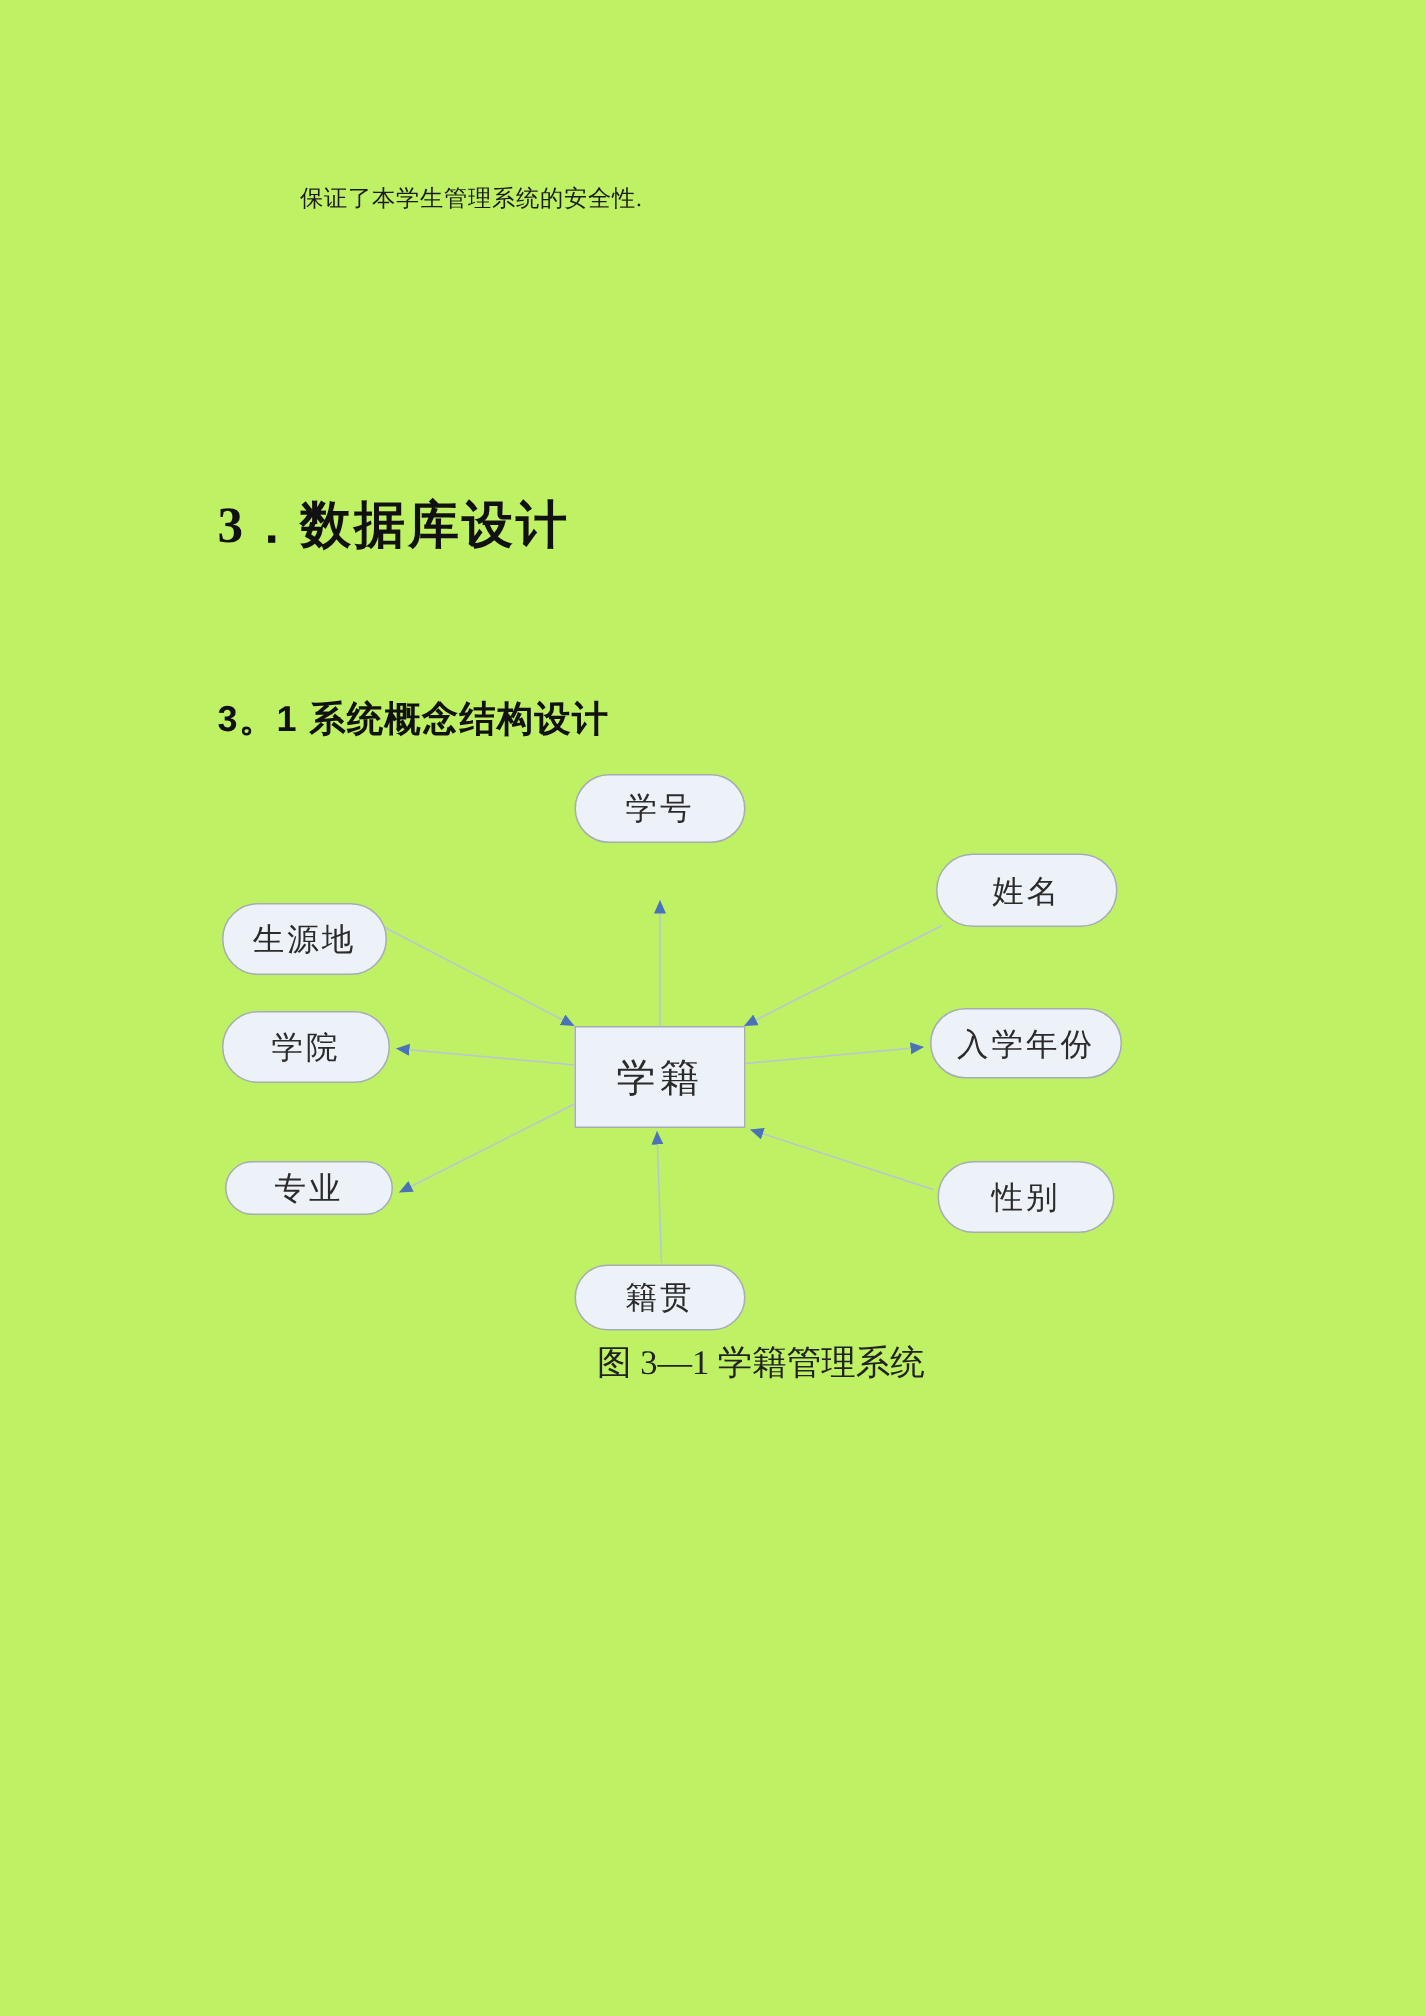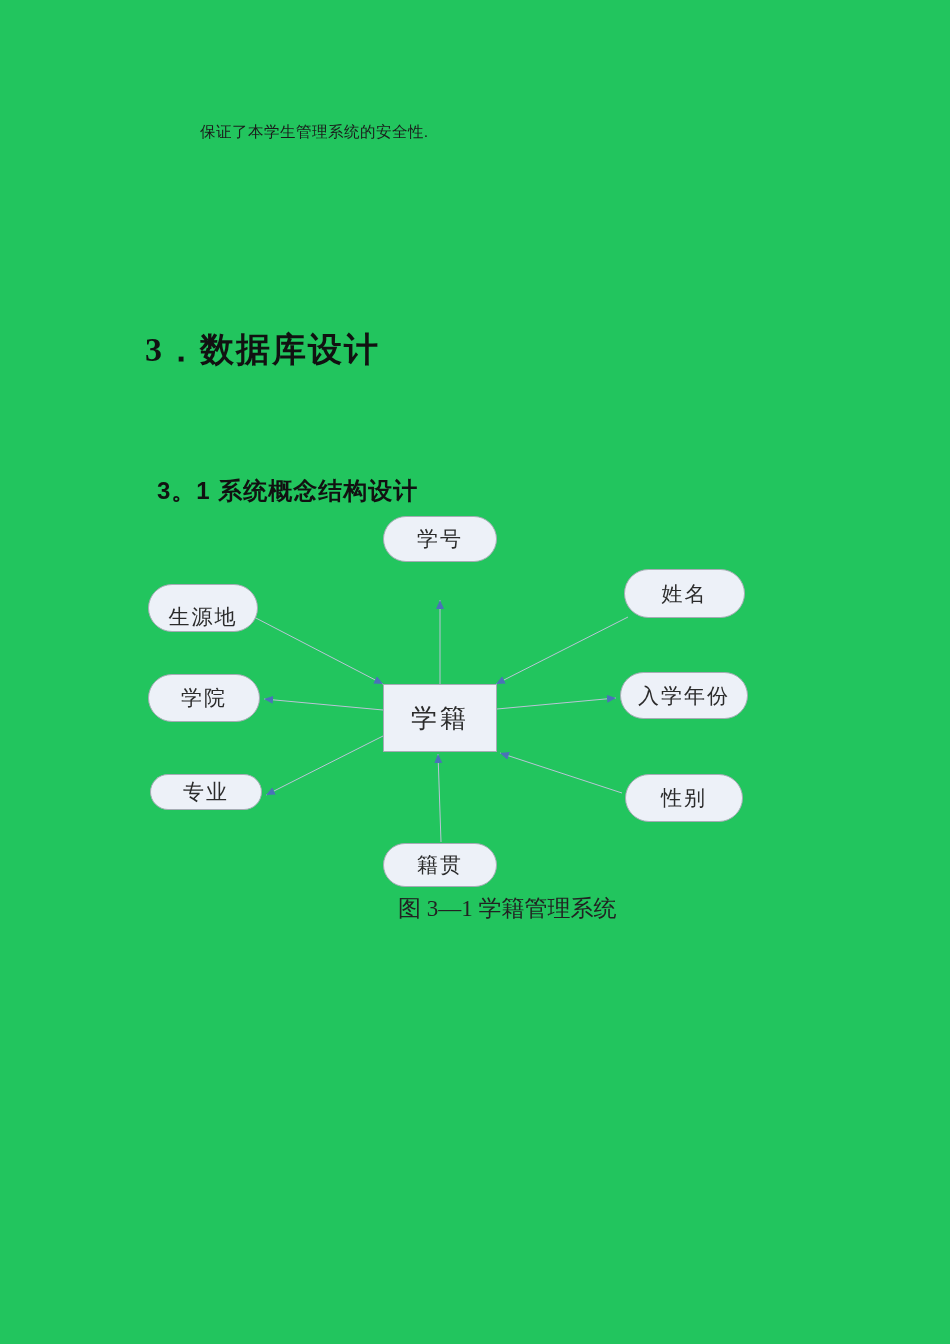--- a/index.html
+++ b/index.html
@@ -1,34 +1,34 @@
 <!DOCTYPE html>
 <html style="--node-fill: #edf1f8; --node-border: #a6acb5; --line: #bac4d6; --arrow: #4a72b8;"><head>
 <meta charset="utf-8">
 <style>
   html, body { margin: 0; padding: 0; background: #ffffff; }
   .page {
     position: relative;
     width: 950px; height: 1344px;
-    background: #22c55e;
+    background: #bef264;
     font-family: "Liberation Serif", "DejaVu Serif", serif;
     color: #1b1b1b;
     overflow: hidden;
   }
   .para {
     position: absolute; left: 200px; top: 122px;
     font-size: 15.5px; letter-spacing: 0.5px; white-space: pre;
   }
   .heading {
     position: absolute; left: 145px; top: 327px; margin: 0;
     font-size: 34px; font-weight: bold; letter-spacing: 2px; white-space: pre;
     color: #111;
   }
   .subheading {
-    position: absolute; left: 145px; top: 463px; margin: 12px;
+    position: absolute; left: 145px; top: 463px; margin: 0;
     font-family: "Liberation Sans", "DejaVu Sans", sans-serif;
     font-size: 24px; font-weight: bold; letter-spacing: 1px; white-space: pre;
     color: #111;
   }
   .diagram { position: absolute; left: 0; top: 0; width: 950px; height: 1344px; }
   svg.connectors { position: absolute; left: 0; top: 0; }
   svg.connectors line { stroke: var(--line, #bac4d6); stroke-width: 1; fill: none; }
   #arrowhead path { fill: var(--arrow, #4a72b8); }
   .node {
     position: absolute; box-sizing: border-box;
@@ -70,21 +70,21 @@
       <line x1="497" y1="709" x2="616" y2="698" marker-end="url(#arrowhead)"></line>
       <line x1="383" y1="736" x2="266" y2="795" marker-end="url(#arrowhead)"></line>
       <line x1="622" y1="793" x2="500" y2="753" marker-end="url(#arrowhead)"></line>
       <line x1="441" y1="842" x2="438" y2="754" marker-end="url(#arrowhead)"></line>
     </svg>
 
     <div class="node attr" style="left:383px; top:516px; width:114px; height:46px;">
       <span>学号</span>
     </div>
 
-    <div class="node attr" style="left:148px; top:584px; width:110px; height:48px;align-items:flex-end;">
+    <div class="node attr" style="left:148px; top:602px; width:110px; height:48px;">
       <span>生源地</span>
     </div>
 
     <div class="node attr" style="left:624px; top:569px; width:121px; height:49px;">
       <span>姓名</span>
     </div>
 
     <div class="node attr" style="left:148px; top:674px; width:112px; height:48px;">
       <span>学院</span>
     </div>

